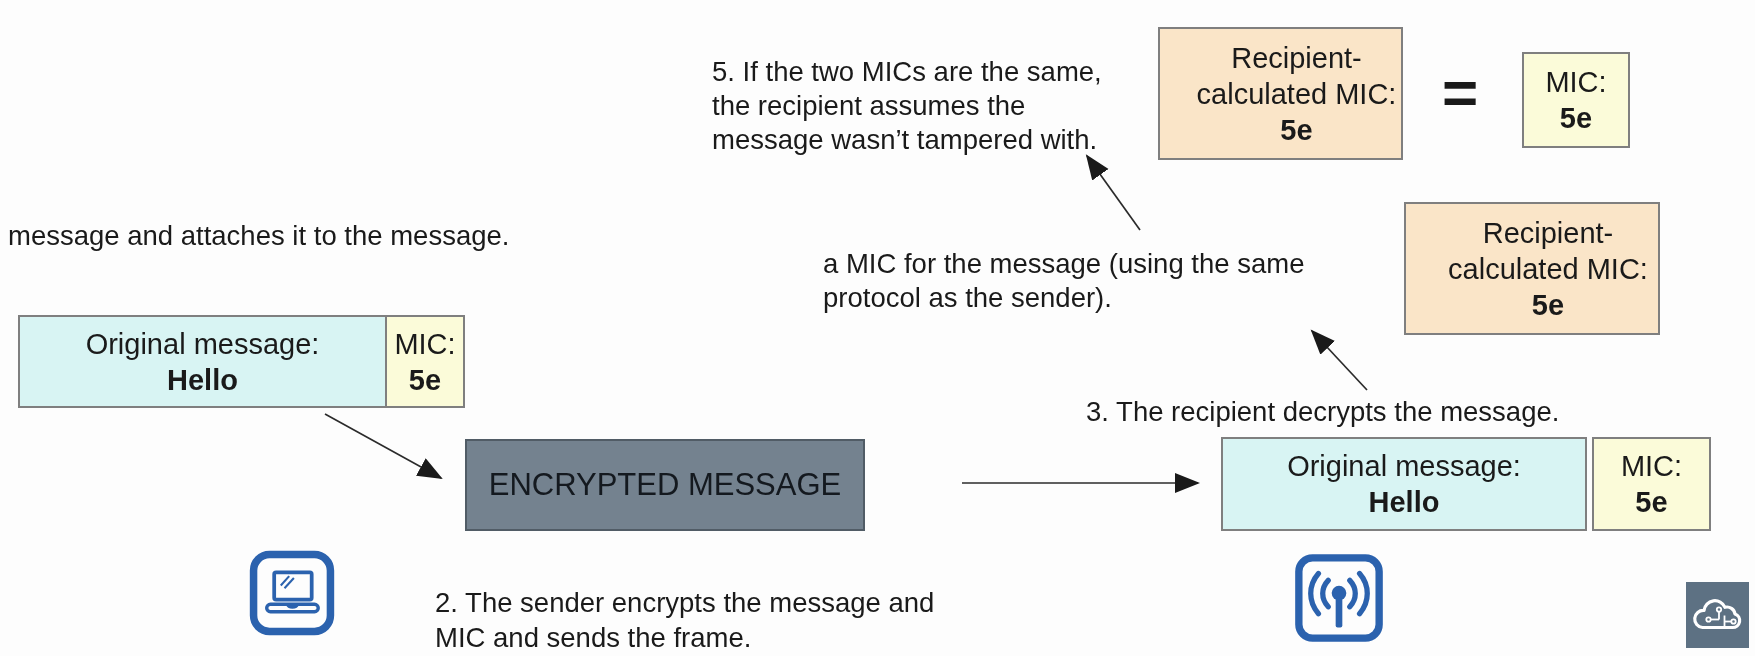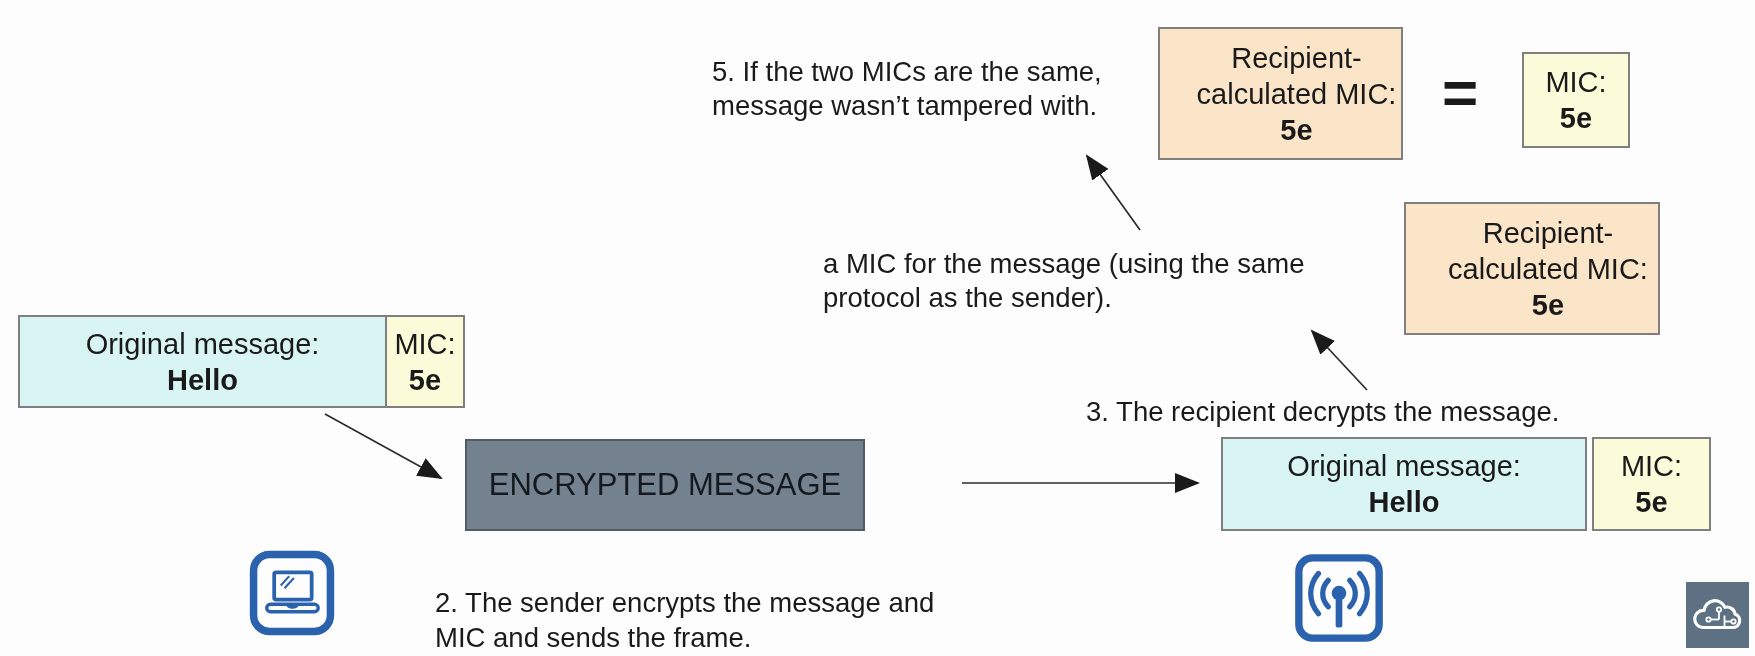--- a/index.html
+++ b/index.html
@@ -84,20 +84,21 @@
     pointer-events:none;
   }
   #logo{position:absolute;left:1686px;top:582px;width:63px;height:66px;}
 </style>
 </head>
 <body>
 
 <div id="canvas">
 
   <div class="step-text" style="left:8px;top:218px;">
+    <div>message and attaches it to the message.</div>
   </div>
 
   <div class="frame joined" style="left:18px;top:315px;height:93px;">
     <div class="cell msg-cell" style="width:369px;height:93px;">
       <div>Original message:</div>
       <div class="value">Hello</div>
     </div>
     <div class="cell mic-cell" style="width:78px;height:93px;">
       <div>MIC:</div>
       <div class="value">5e</div>
@@ -149,20 +150,21 @@
     </svg>
   </div>
 
   <div class="step-text" style="left:823px;top:247px;line-height:33.5px;">
     <div>a MIC for the message (using the same</div>
     <div>protocol as the sender).</div>
   </div>
 
   <div class="step-text" style="left:712px;top:33px;line-height:34px;margin-top:22px;">
     <div>5. If the two MICs are the same,</div>
+    <div>the recipient assumes the</div>
     <div>message wasn’t tampered with.</div>
   </div>
 
   <div class="peach-box" style="left:1158px;top:27px;width:245px;height:133px;">
     <div>Recipient-</div>
     <div>calculated MIC:</div>
     <div class="value">5e</div>
   </div>
 
   <div class="equals">=</div>

